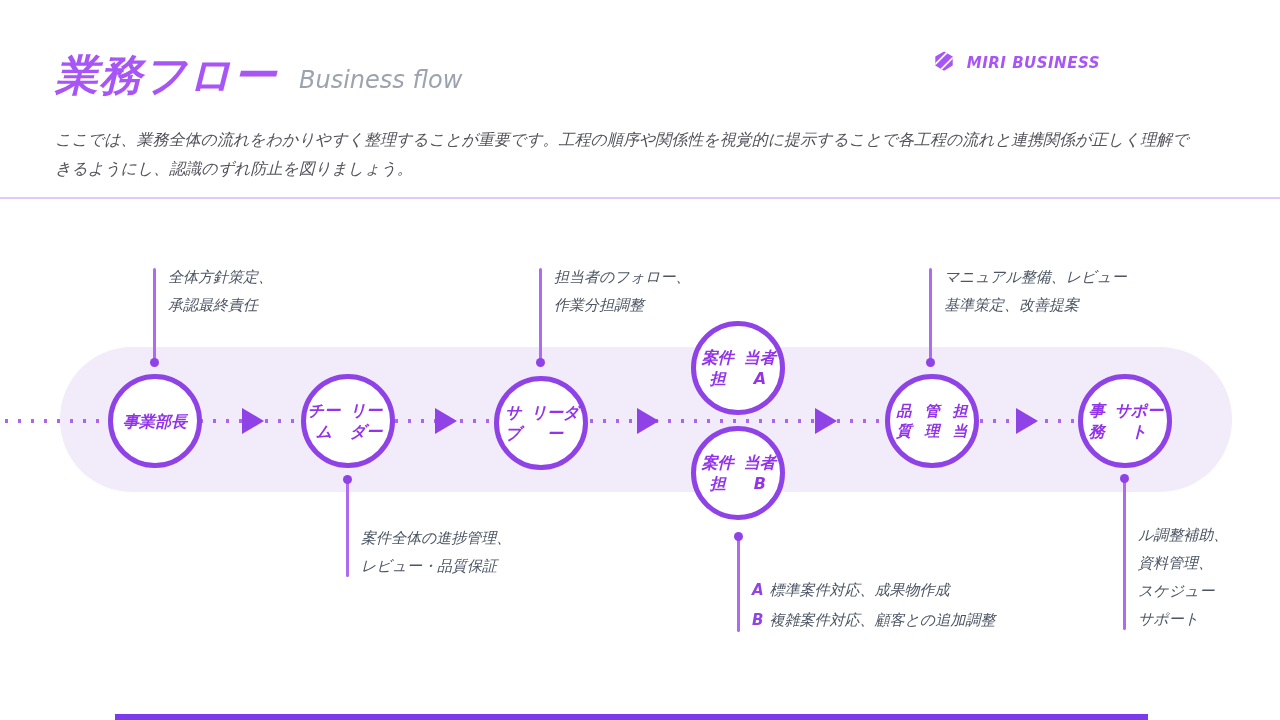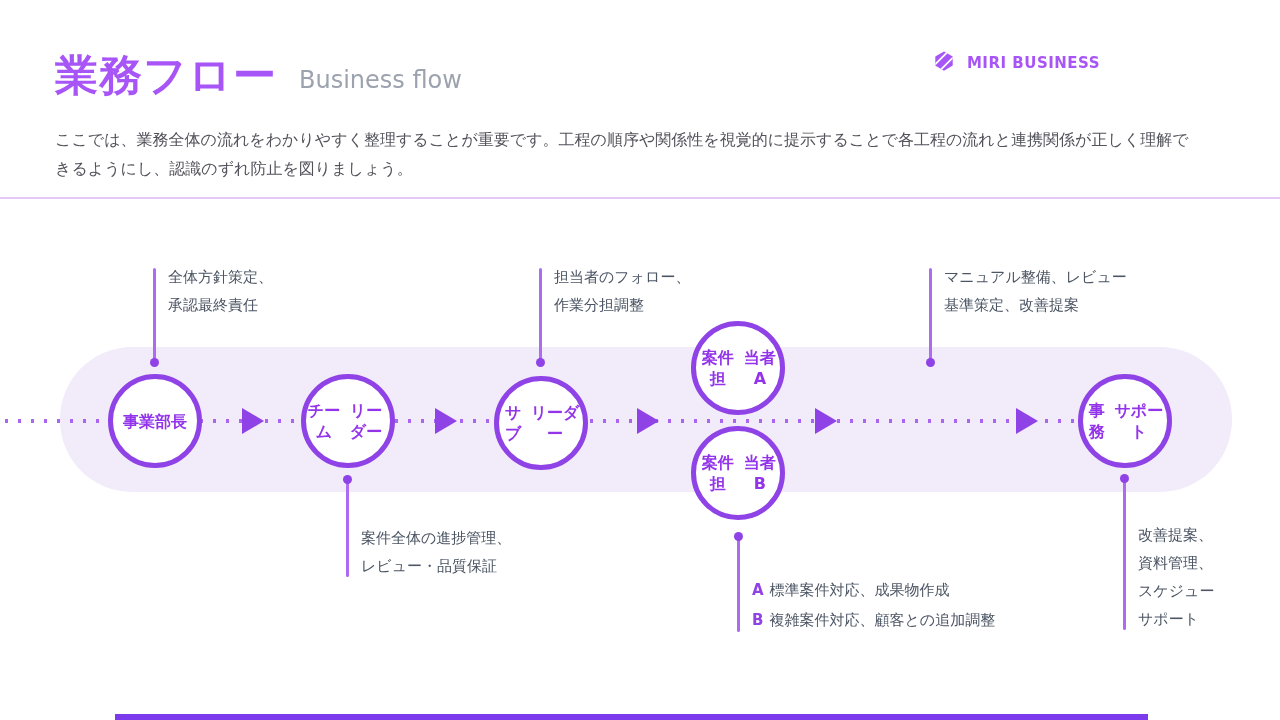--- a/index.html
+++ b/index.html
@@ -27,21 +27,21 @@
   }
   .logo-text { color:#a855f7; font-weight:700; font-size:15px; letter-spacing:0.5px; }
   .description { margin-top:26px; font-size:16px; line-height:29px; color:#52525b; white-space:nowrap; }
 
   .header-divider {
     position:absolute; left:0; top:197px; width:1280px; height:2px;
     background:#e4c9f8;
   }
 
   
-  .diagram { position:absolute; left:0; top:0; width:1148px; height:720px; }
+  .diagram { position:absolute; left:0; top:0; width:1148px; height:720px;font-style:italic; }
 
   .band {
     position:absolute; left:60px; top:347px; width:1172px; height:145px;
     background:#f2ebfa; border-radius:72px;
   }
   .dotline {
     position:absolute; left:0; right:0; top:419px; height:4px;
     background-image:radial-gradient(circle 2px, #aa66ee 98%, transparent 100%);
     background-size:13px 4px; background-repeat:repeat-x;
   }
@@ -161,20 +161,25 @@
     <span>リーダー</span>
   </div>
   <div class="node node-4">
     <span>案件担</span>
     <span>当者A</span>
   </div>
   <div class="node node-5">
     <span>案件担</span>
     <span>当者B</span>
   </div>
+  <div class="node node-6">
+    <span>品質</span>
+    <span>管理</span>
+    <span>担当</span>
+  </div>
   <div class="node node-7">
     <span>事務</span>
     <span>サポート</span>
   </div>
 
   <div class="ann ann-1 from-top">
     <div class="vline"></div>
     <div class="dot"></div>
     <div class="text">
       <div>全体方針策定、</div>
@@ -215,21 +220,21 @@
     <div class="text">
       <div><span class="badge">A</span><span>標準案件対応、成果物作成</span></div>
       <div><span class="badge">B</span><span>複雑案件対応、顧客との追加調整</span></div>
     </div>
   </div>
 
   <div class="ann ann-6 from-bottom">
     <div class="vline"></div>
     <div class="dot"></div>
     <div class="text">
-      <div>改善提案、</div>
+      <div>ル調整補助、</div>
       <div>資料管理、</div>
       <div>スケジュー</div>
       <div>サポート</div>
     </div>
   </div>
 
   <div class="footer-bar"></div>
 </div>
 
 </body></html>

